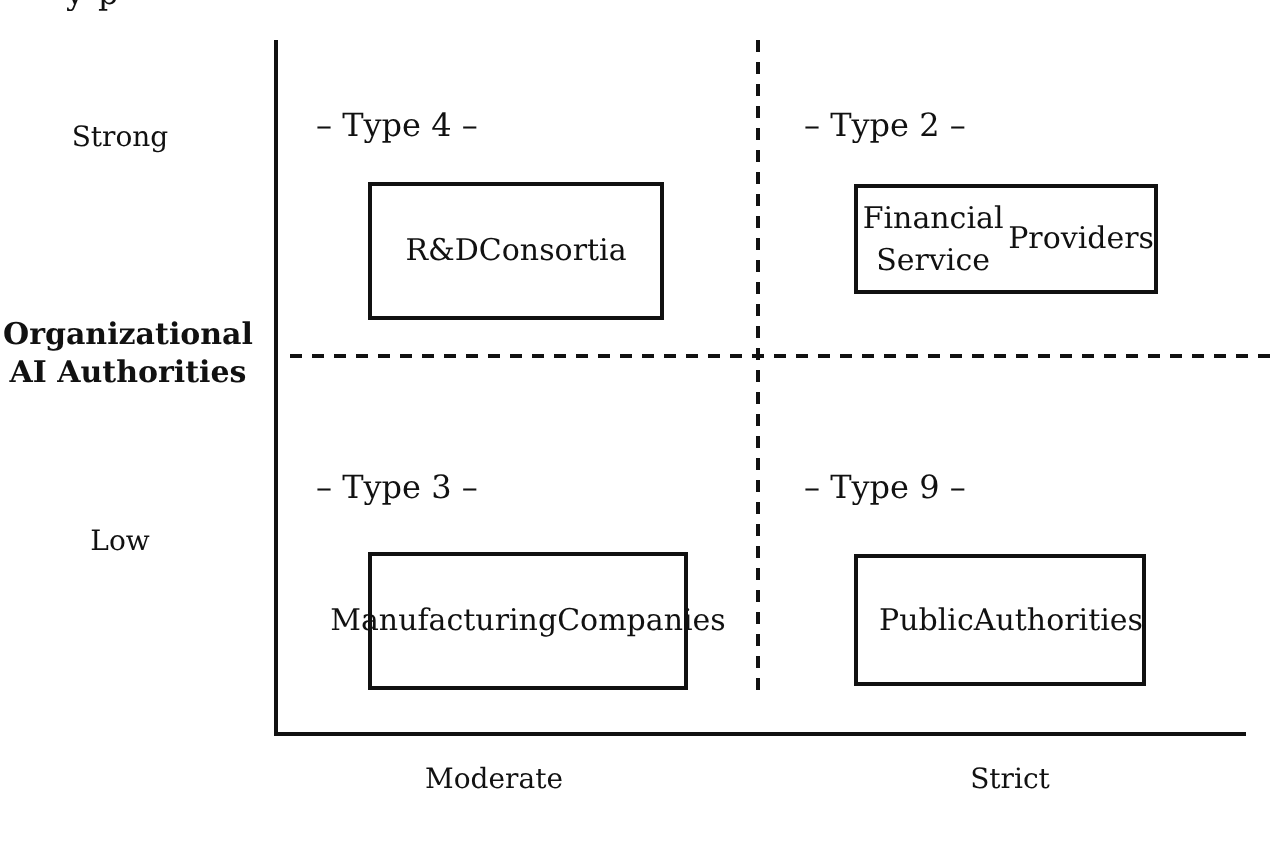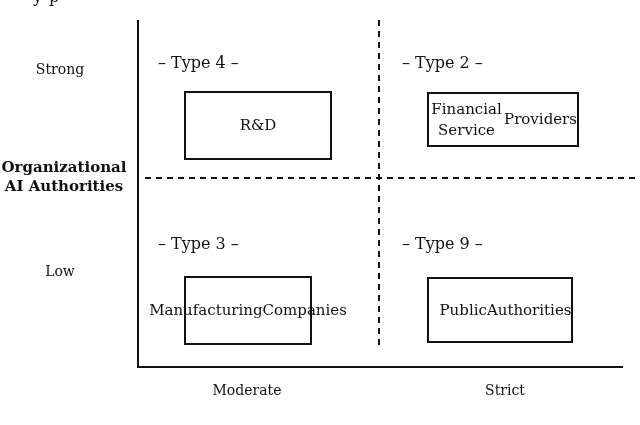--- a/index.html
+++ b/index.html
@@ -83,21 +83,21 @@
     flex-direction: row;
     align-items: center;
     justify-content: center;
     text-align: center;
     font-size: 15px;
     line-height: 21px;
     box-sizing: border-box;
   }
   .q-box.tl { left: 184px; top: 91px;  width: 148px; height: 69px; }
   .q-box.tr { left: 427px; top: 92px;  width: 152px; height: 55px; }
-  .q-box.bl { left: 184px; top: 276px; width: 128px; height: 69px; }
+  .q-box.bl { left: 184px; top: 276px; width: 160px; height: 69px; }
   .q-box.br { left: 427px; top: 277px; width: 146px; height: 66px; padding-left: 11px; }
 
   
   .crop-fragment {
     left: 33px; top: 0px;
     width: 40px; height: 6px;
     overflow: hidden;
   }
   .crop-fragment span {
     display: block;
@@ -129,20 +129,21 @@
   </div>
   <div class="abs tick-low">Low</div>
 
   <div class="abs q-header tl">– Type 4 –</div>
   <div class="abs q-header tr">– Type 2 –</div>
   <div class="abs q-header bl">– Type 3 –</div>
   <div class="abs q-header br">– Type 9 –</div>
 
   <div class="abs q-box tl">
     <div>R&amp;D</div>
+    <div>Consortia</div>
   </div>
   <div class="abs q-box tr">
     <div>Financial Service</div>
     <div>Providers</div>
   </div>
   <div class="abs q-box bl">
     <div>Manufacturing</div>
     <div>Companies</div>
   </div>
   <div class="abs q-box br">

